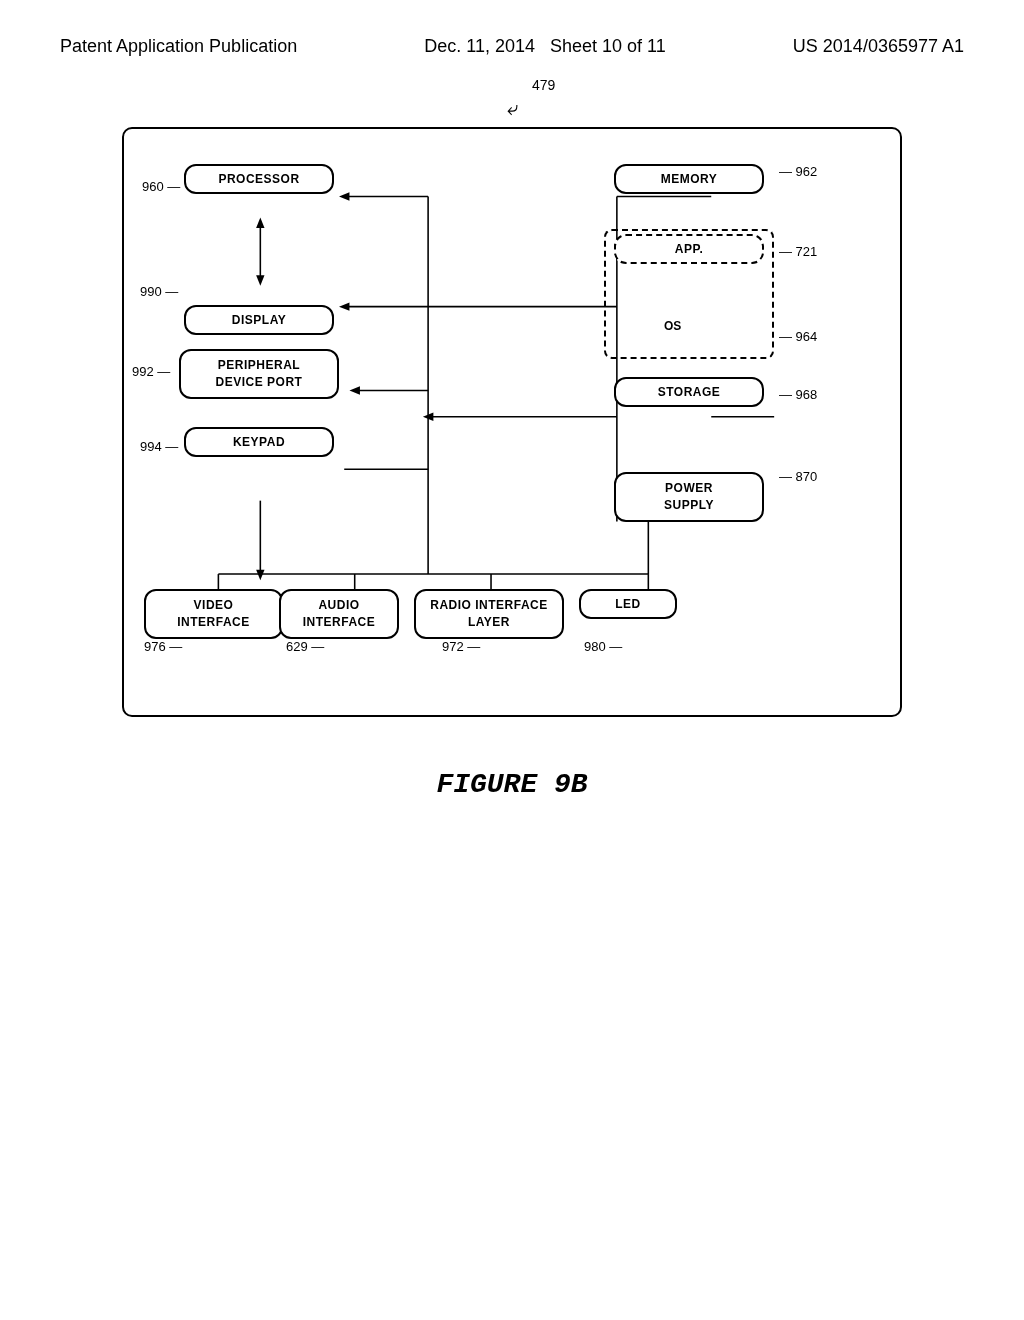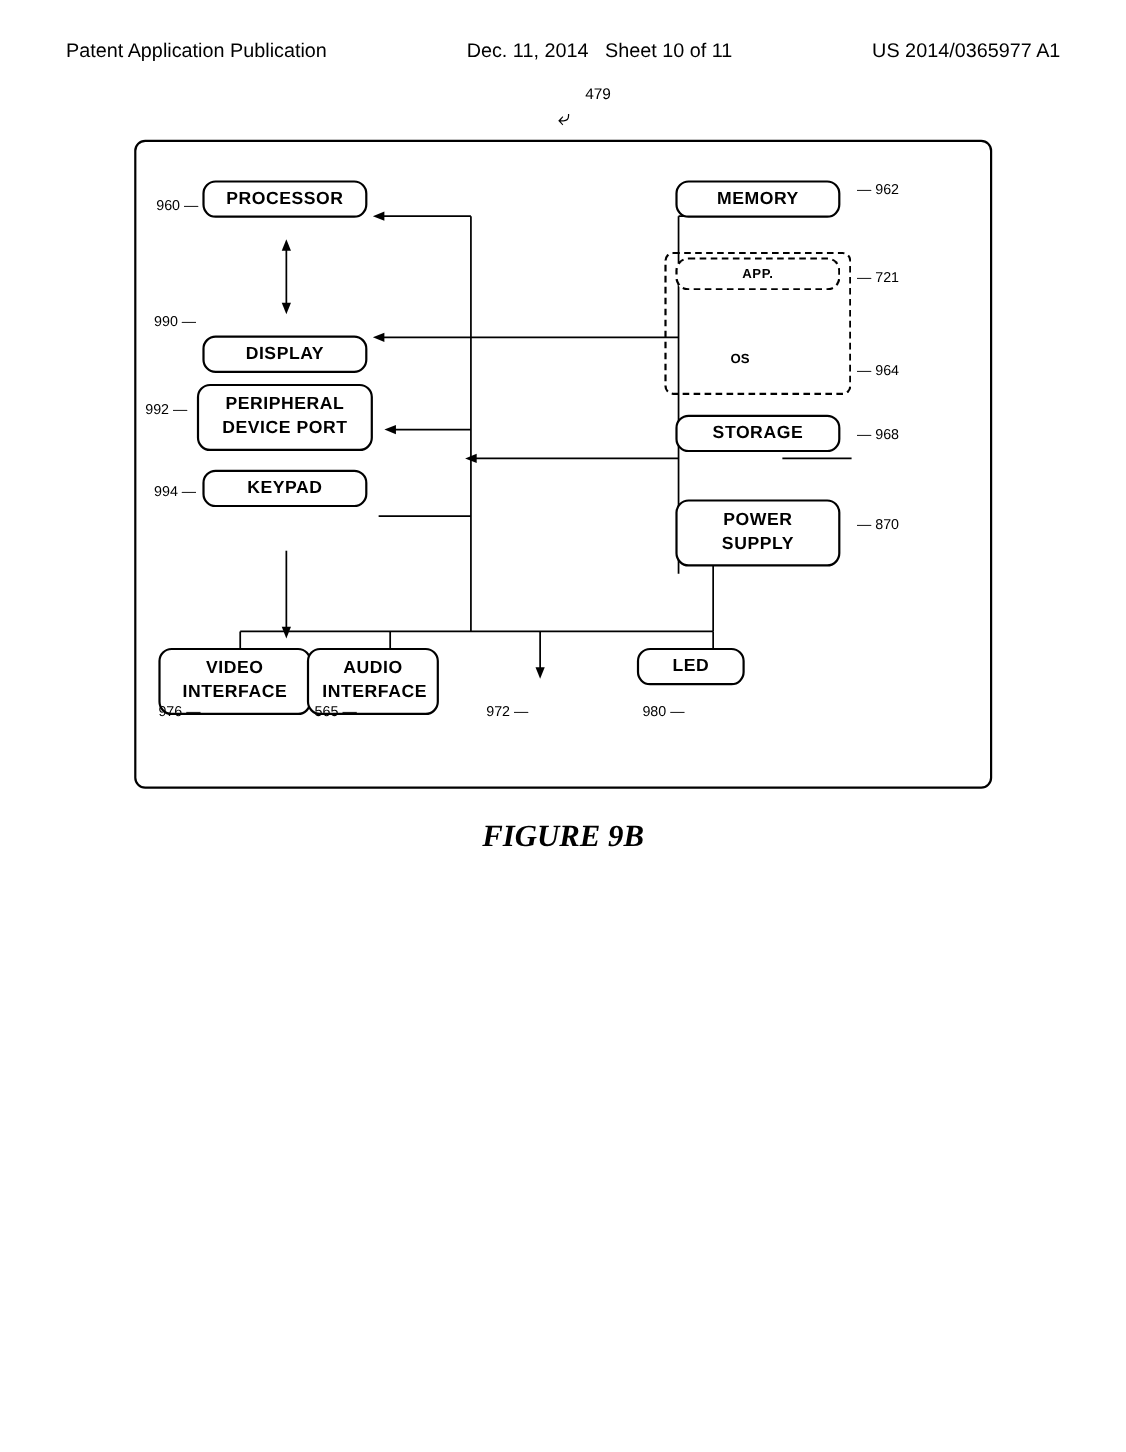--- a/index.html
+++ b/index.html
@@ -49,21 +49,21 @@
       position: relative;
       padding: 20px;
       background: #fff;
     }
 
     
     .comp-box {
       border: 2px solid #000;
       border-radius: 12px;
       padding: 6px 12px;
-      font-size: 16px;
+      font-size: 12px;
       font-weight: bold;
       text-align: center;
       background: #fff;
       position: absolute;
       letter-spacing: 0.5px;
     }
     .comp-box-dashed {
       border: 2px dashed #000;
       border-radius: 12px;
       padding: 6px 12px;
@@ -86,25 +86,25 @@
       position: absolute;
       top: 0;
       left: 0;
       width: 100%;
       height: 100%;
       pointer-events: none;
     }
 
     
     .figure-caption {
-      margin-top: 28px;
+      margin-top: 52px;
       font-size: 28px;
       font-style: italic;
       font-weight: bold;
-      font-family: Liberation Serif, serif;
+      font-family: Liberation Mono, monospace;
       text-align: right;
     }
   </style>
 </head>
 <body>
 
 <div class="page">
 
   <div class="header">
     <span>Patent Application Publication</span>
@@ -219,38 +219,41 @@
         </div>
 
         <div class="ref-label" style="left:16px; top:310px;">994 —</div>
 
         <div class="comp-box" style="left:490px; top:248px; width:150px;">
           STORAGE
         </div>
 
         <div class="ref-label" style="left:655px; top:258px;">— 968</div>
 
-        <div class="comp-box" style="left:490px; top:325px; width:150px; line-height:1.4;">
+        <div class="comp-box" style="left:490px; top:343px; width:150px; line-height:1.4;">
           POWER<br>SUPPLY
         </div>
 
         <div class="ref-label" style="left:655px; top:340px;">— 870</div>
 
         <div class="comp-box" style="left:20px; top:460px; width:139px; line-height:1.4;">
           VIDEO<br>INTERFACE
         </div>
 
         <div class="ref-label" style="left:20px; top:510px;">976 —</div>
 
         <div class="comp-box" style="left:155px; top:460px; width:120px; line-height:1.4;">
           AUDIO<br>INTERFACE
         </div>
 
-        <div class="ref-label" style="left:162px; top:510px;">565 —</div>
-
+        <div class="ref-label" style="left:162px; top:510px;">629 —</div>
+
+        <div class="comp-box" style="left:290px; top:460px; width:150px; line-height:1.4;">
+          RADIO INTERFACE<br>LAYER
+        </div>
 
         <div class="ref-label" style="left:318px; top:510px;">972 —</div>
 
         <div class="comp-box" style="left:455px; top:460px; width:98px;">
           LED
         </div>
 
         <div class="ref-label" style="left:460px; top:510px;">980 —</div>
 
       </div>

